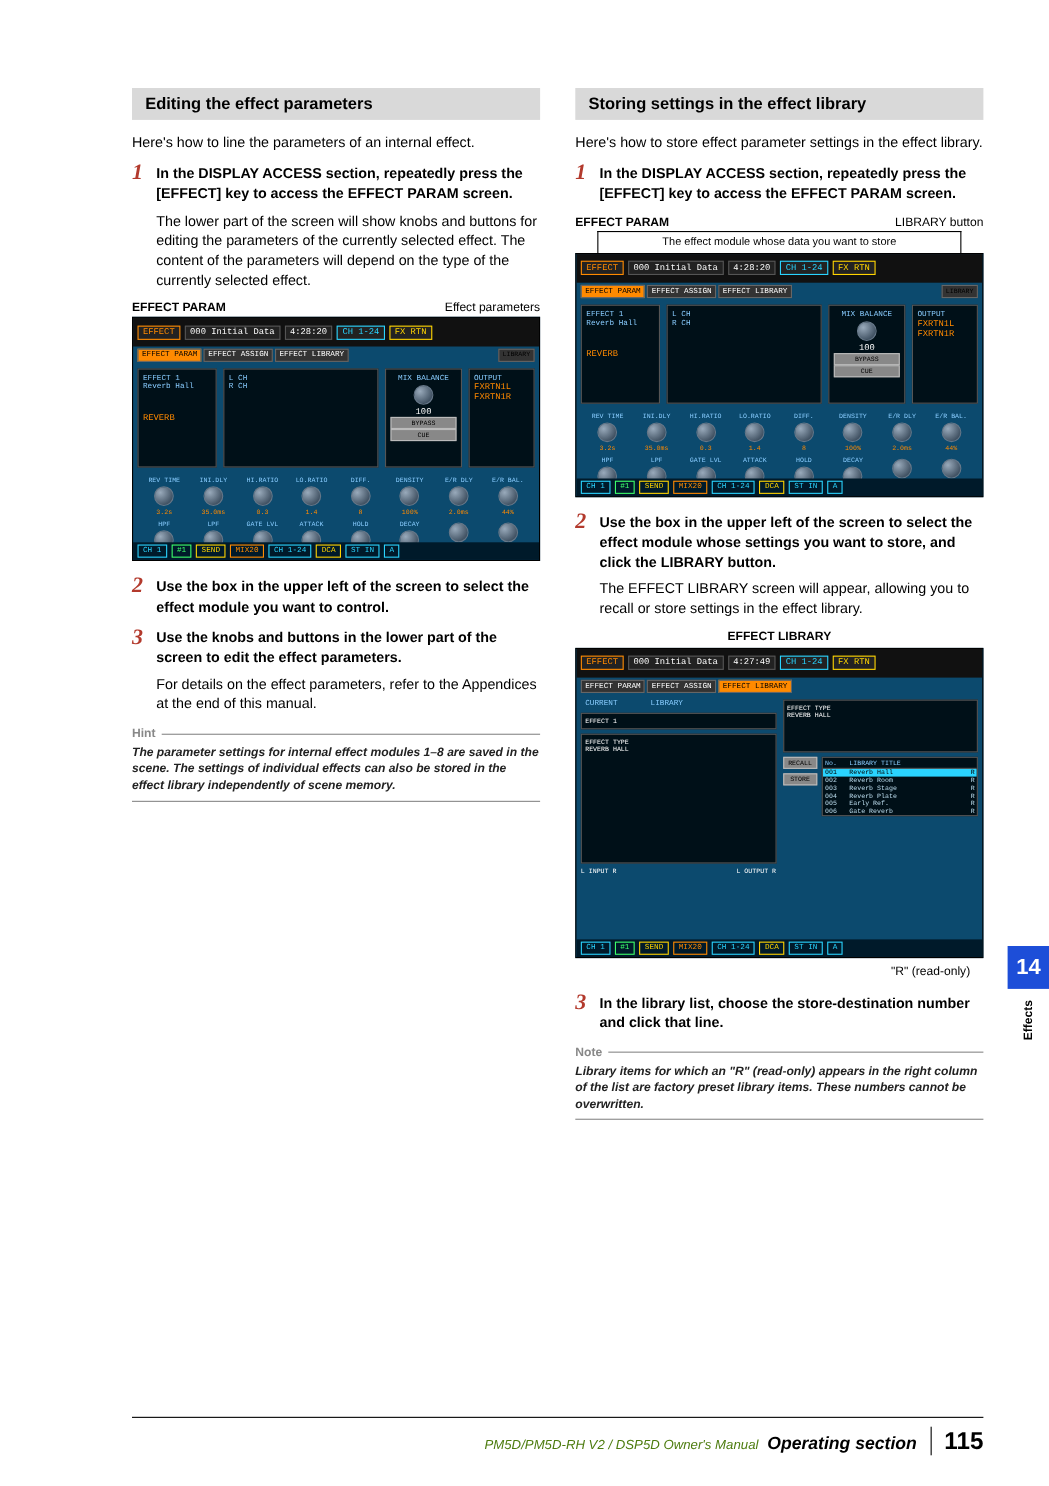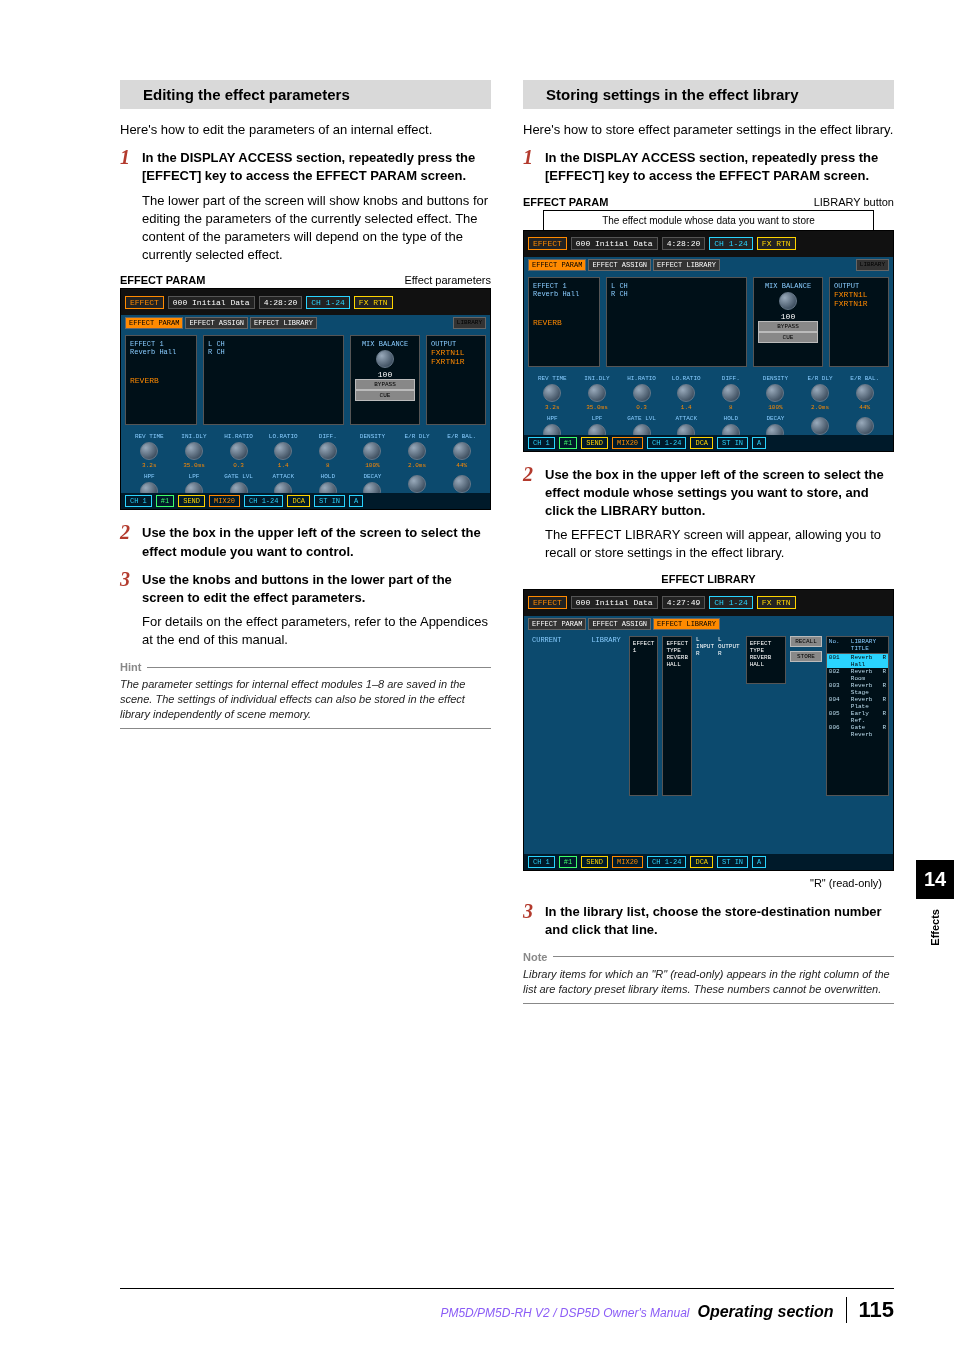--- a/index.html
+++ b/index.html
@@ -22,21 +22,21 @@
     gap: 32px;
   }
   .col {
     flex: 1;
     min-width: 0;
   }
   .section-header {
     background: #d9d9d9;
     font-weight: bold;
     font-size: 15px;
-    padding: 6px 23px;
+    padding: 6px 12px;
     margin-bottom: 12px;
   }
   .intro {
     font-size: 13px;
     line-height: 1.4;
     margin: 0 0 10px 0;
   }
   .step {
     display: flex;
     gap: 6px;
@@ -207,30 +207,31 @@
     flex: 1;
     border-top: 1px solid #888;
   }
   .hint-body, .note-body {
     font-style: italic;
     color: #222;
     line-height: 1.35;
     font-size: 11px;
     border-bottom: 1px solid #888;
     padding-bottom: 6px;
+    font-weight: bold;
   }
   .sidetab {
     position: absolute;
     right: 0;
     top: 860px;
     width: 38px;
     text-align: center;
   }
   .sidetab .num {
-    background: #000000;
+    background: #1d4ed8;
     color: #fff;
     font-weight: bold;
     font-size: 20px;
     padding: 8px 0;
   }
   .sidetab .lbl {
     writing-mode: vertical-rl;
     transform: rotate(180deg);
     font-size: 11px;
     font-weight: bold;
@@ -242,41 +243,41 @@
     left: 0; right: 0;
     border-top: 1px solid #000;
     margin: 0 60px 0 120px;
     padding-top: 8px;
     display: flex;
     justify-content: flex-end;
     align-items: baseline;
     gap: 8px;
     font-size: 12px;
   }
-  .page-footer .manual { font-style: italic; color: #8b5cf6; }
+  .page-footer .manual { font-style: italic; color: #4d7c0f; }
   .page-footer .section { font-weight: bold; font-style: italic; font-size: 16px; }
   .page-footer .pnum { font-weight: bold; font-size: 22px; margin-left: 4px; border-left: 1px solid #000; padding-left: 12px; }
   .rowgap { height: 6px; }
   .sub-caption {
     font-size: 11px;
     text-align: right;
     margin: 6px 12px 0 0;
   }
   .center-caption {
     font-size: 11px;
     font-weight: bold;
     text-align: center;
     margin: 8px 0 4px 0;
   }
   
   .screenshot .lib-main {
     display: flex; gap: 6px; padding: 4px; height: 160px;
   }
   .screenshot .lib-left, .screenshot .lib-right {
-    flex: 1; display: flex; flex-direction: row; gap: 4px;
+    flex: 1; display: flex; flex-direction: column; gap: 4px;
   }
   .screenshot .smallpanel {
     border: 1px solid #555; background: #001018; padding: 3px; font-size: 6px;
   }
   .screenshot .btn { background: #888; color: #000; border: 1px solid #bbb; padding: 1px 4px; font-size: 6px; text-align: center; }
   .screenshot .liblist {
     border: 1px solid #555; background: #001018; flex: 1; font-size: 6px; overflow: hidden;
   }
   .screenshot .liblist .hdr { color: #8cf; border-bottom: 1px solid #555; padding: 1px 2px; display:flex; }
   .screenshot .liblist .row { color: #bde; padding: 0 2px; display:flex; }
@@ -286,21 +287,21 @@
   .screenshot .liblist .c3 { width: 10px; text-align:right; }
 </style>
 </head>
 <body>
 
 <div class="page">
   <div class="columns">
 
     <div class="col">
       <div class="section-header">Editing the effect parameters</div>
-      <p class="intro">Here's how to edit the parameters of an internal effect.</p>
+      <p class="intro">Here's how to line the parameters of an internal effect.</p>
 
       <div class="step">
         <div class="step-num">1</div>
         <div class="step-body">
           <span class="step-title">In the DISPLAY ACCESS section, repeatedly press the [EFFECT] key to access the EFFECT PARAM screen.</span>
           <div class="rowgap"></div>
           <span class="step-text">The lower part of the screen will show knobs and buttons for editing the parameters of the currently selected effect. The content of the parameters will depend on the type of the currently selected effect.</span>
         </div>
       </div>
 

